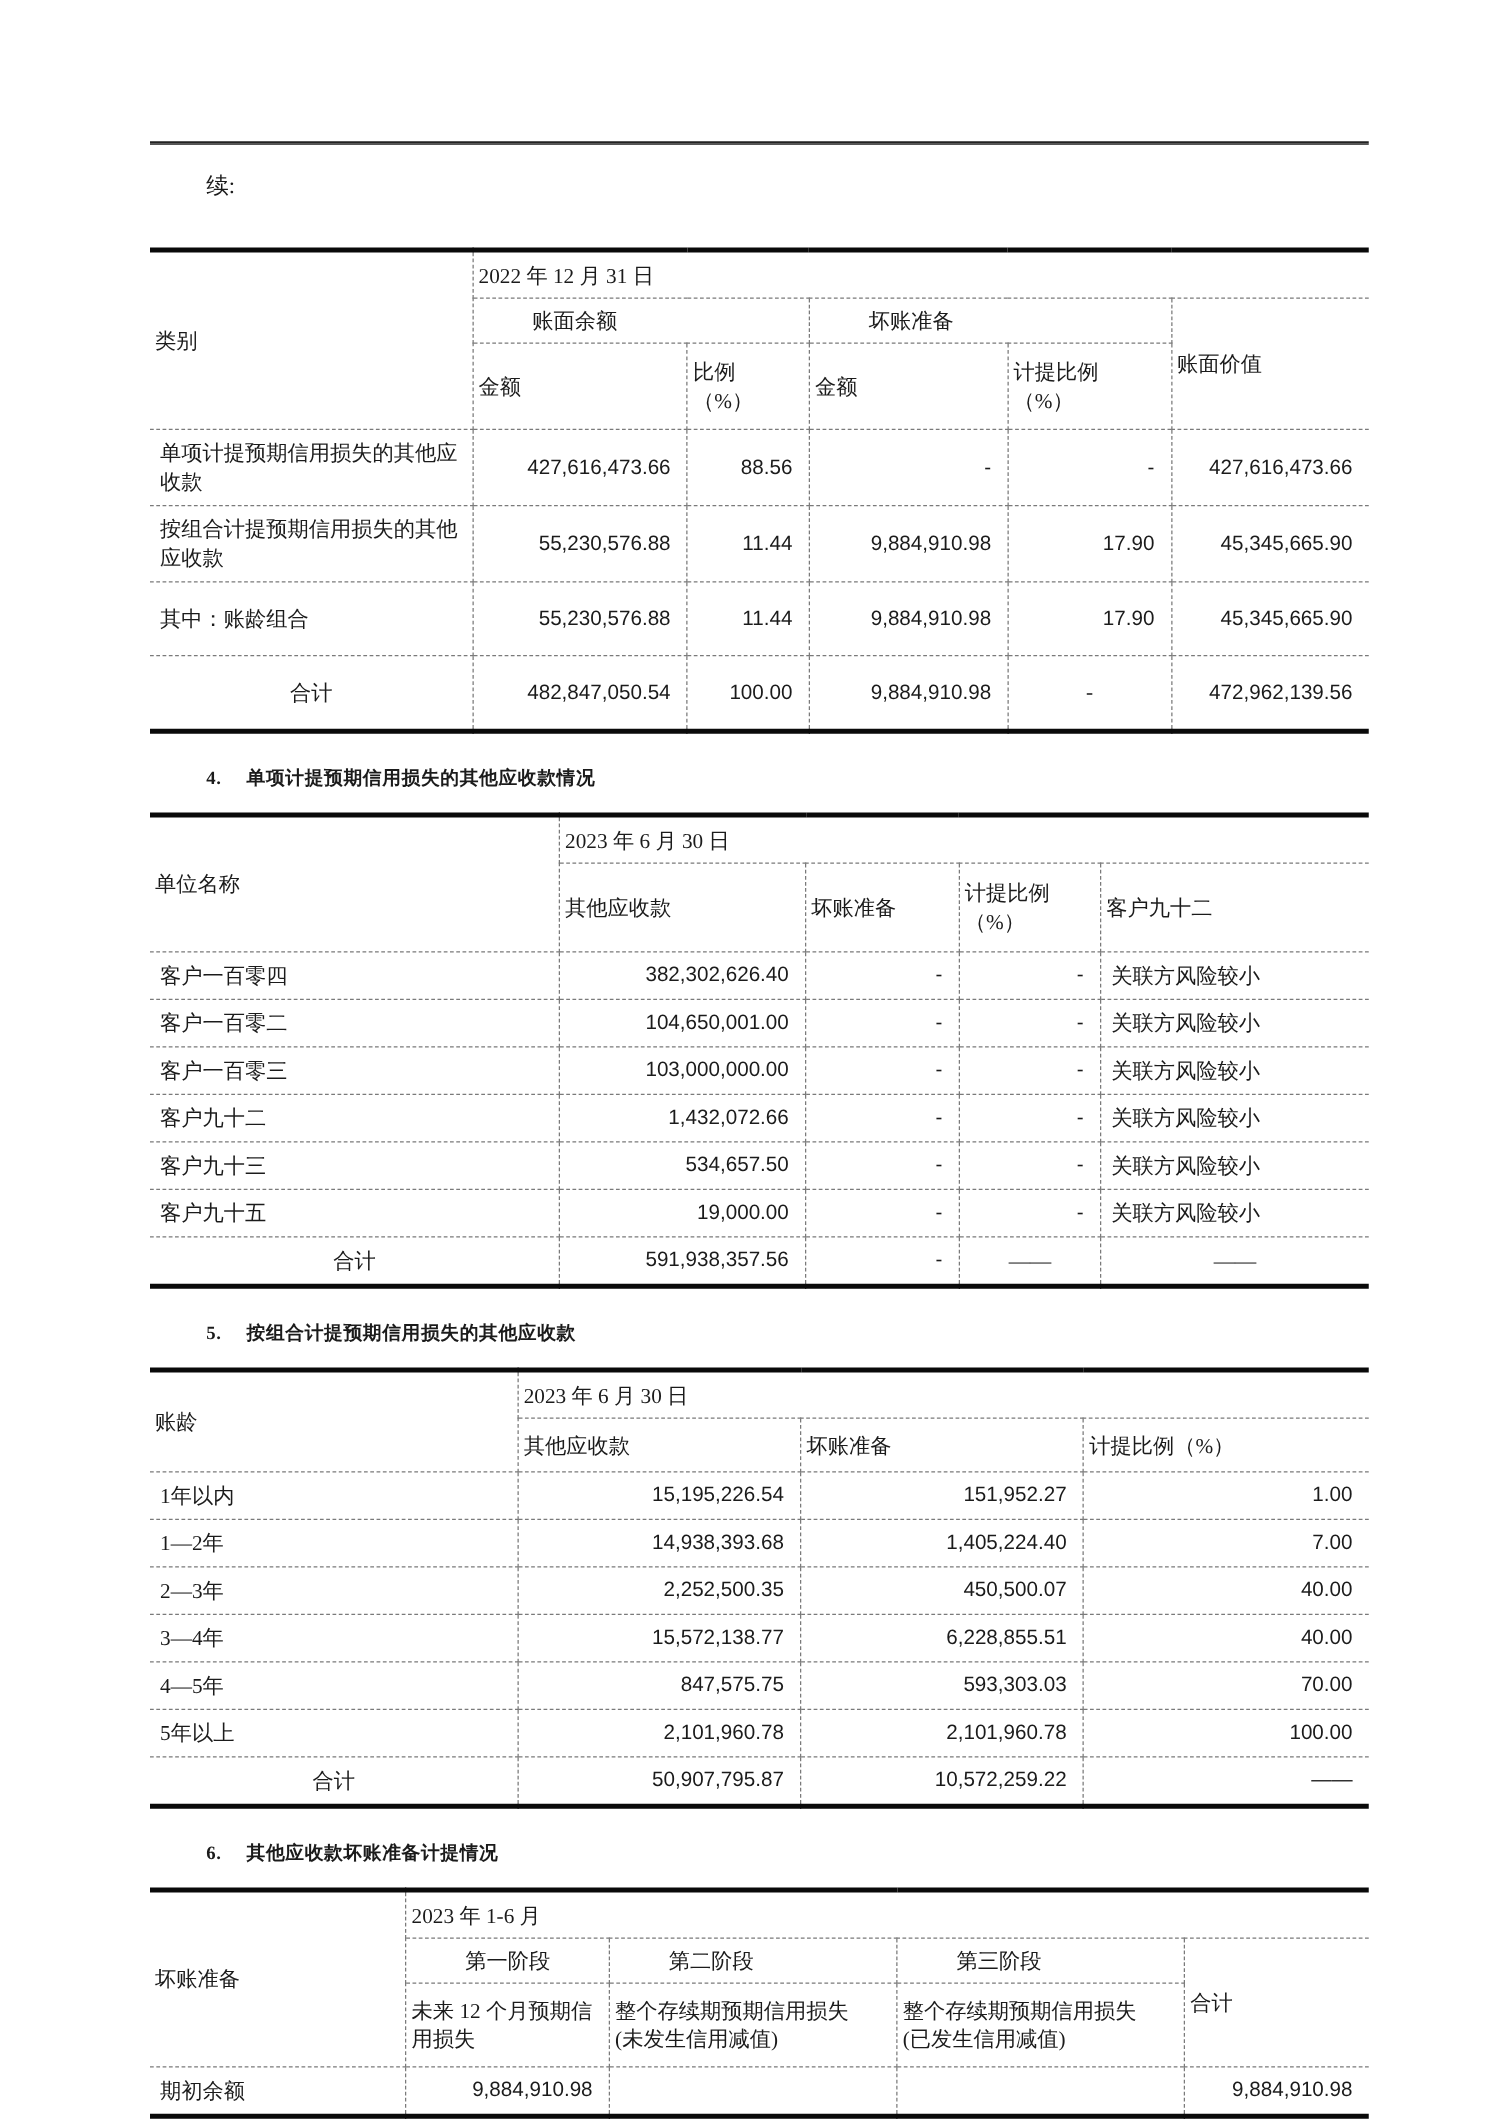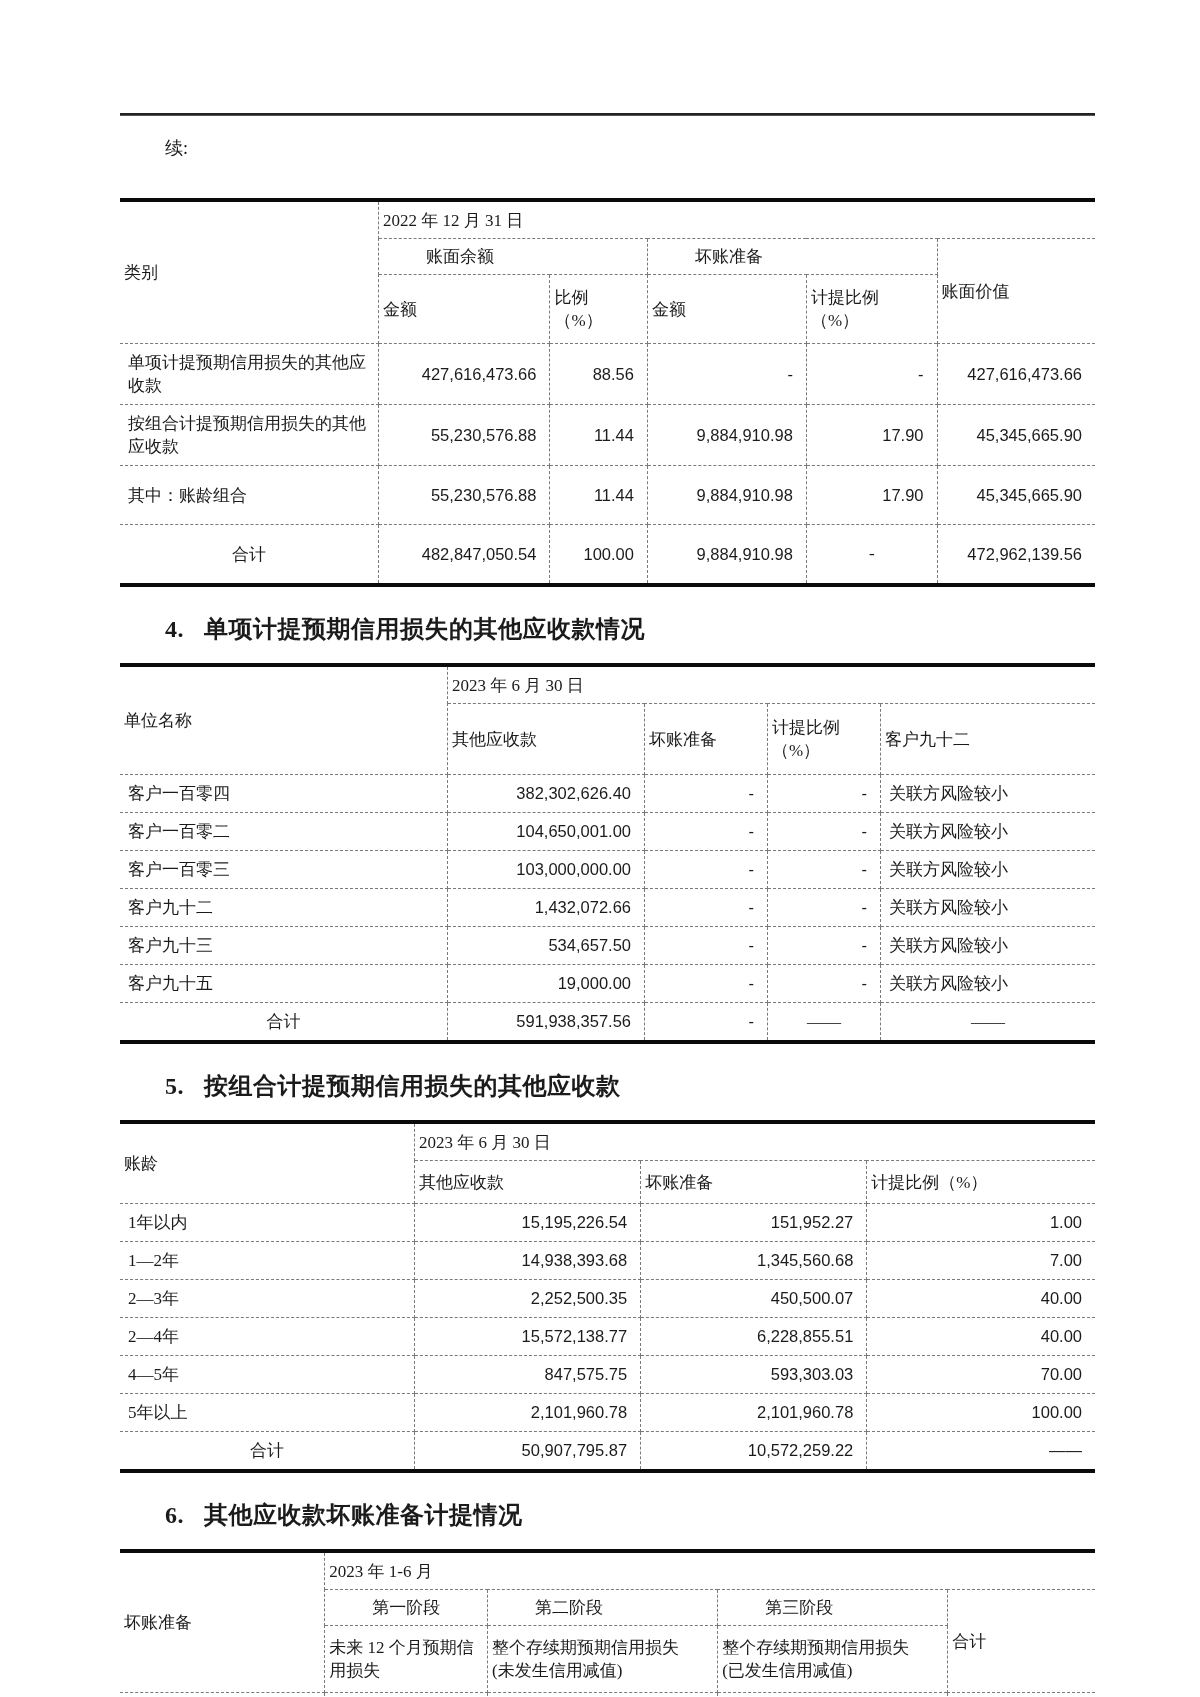--- a/index.html
+++ b/index.html
@@ -8,21 +8,21 @@
     font-family:"Liberation Serif","DejaVu Serif",serif;
     color:#1b1b1b;
     -webkit-font-smoothing:antialiased;
   }
   .page { position:relative; width:1200px; height:1697px; overflow:hidden; }
   .content { margin:0 105px 0 120px; width:975px; }
 
   .top-rule { margin-top:113px; height:0; border-top:2px solid #222; border-bottom:1px solid #555; }
   .continued { margin:20px 0 0 45px; font-size:18px; }
 
-  .sec-heading { margin:26px 0 0 45px; font-size:24px; font-weight:700; letter-spacing:0.5px; }
+  .sec-heading { margin:26px 0 0 45px; font-size:15px; font-weight:700; letter-spacing:0.5px; }
   .sec-heading .sec-num { margin-right:20px; }
 
   table { width:100%; border-collapse:collapse; table-layout:fixed;
           border-top:4px solid #0a0a0a; border-bottom:4px solid #0a0a0a;
           font-size:17px; }
   td { border:1px dashed #7a7a7a; vertical-align:middle; padding:7px 10px; }
   td:first-child { border-left:none; }
   td:last-child { border-right:none; }
   .hc { text-align:left; white-space:pre-line; padding:6px 4px; }
   .lbl { text-align:left; padding-left:8px; }
@@ -205,31 +205,31 @@
       </tr>
       <tr>
         <td class="lbl">1年以内</td>
         <td class="num">15,195,226.54</td>
         <td class="num">151,952.27</td>
         <td class="num">1.00</td>
       </tr>
       <tr>
         <td class="lbl">1—2年</td>
         <td class="num">14,938,393.68</td>
-        <td class="num">1,345,560.68</td>
+        <td class="num">1,405,224.40</td>
         <td class="num">7.00</td>
       </tr>
       <tr>
         <td class="lbl">2—3年</td>
         <td class="num">2,252,500.35</td>
         <td class="num">450,500.07</td>
         <td class="num">40.00</td>
       </tr>
       <tr>
-        <td class="lbl">2—4年</td>
+        <td class="lbl">3—4年</td>
         <td class="num">15,572,138.77</td>
         <td class="num">6,228,855.51</td>
         <td class="num">40.00</td>
       </tr>
       <tr>
         <td class="lbl">4—5年</td>
         <td class="num">847,575.75</td>
         <td class="num">593,303.03</td>
         <td class="num">70.00</td>
       </tr>

